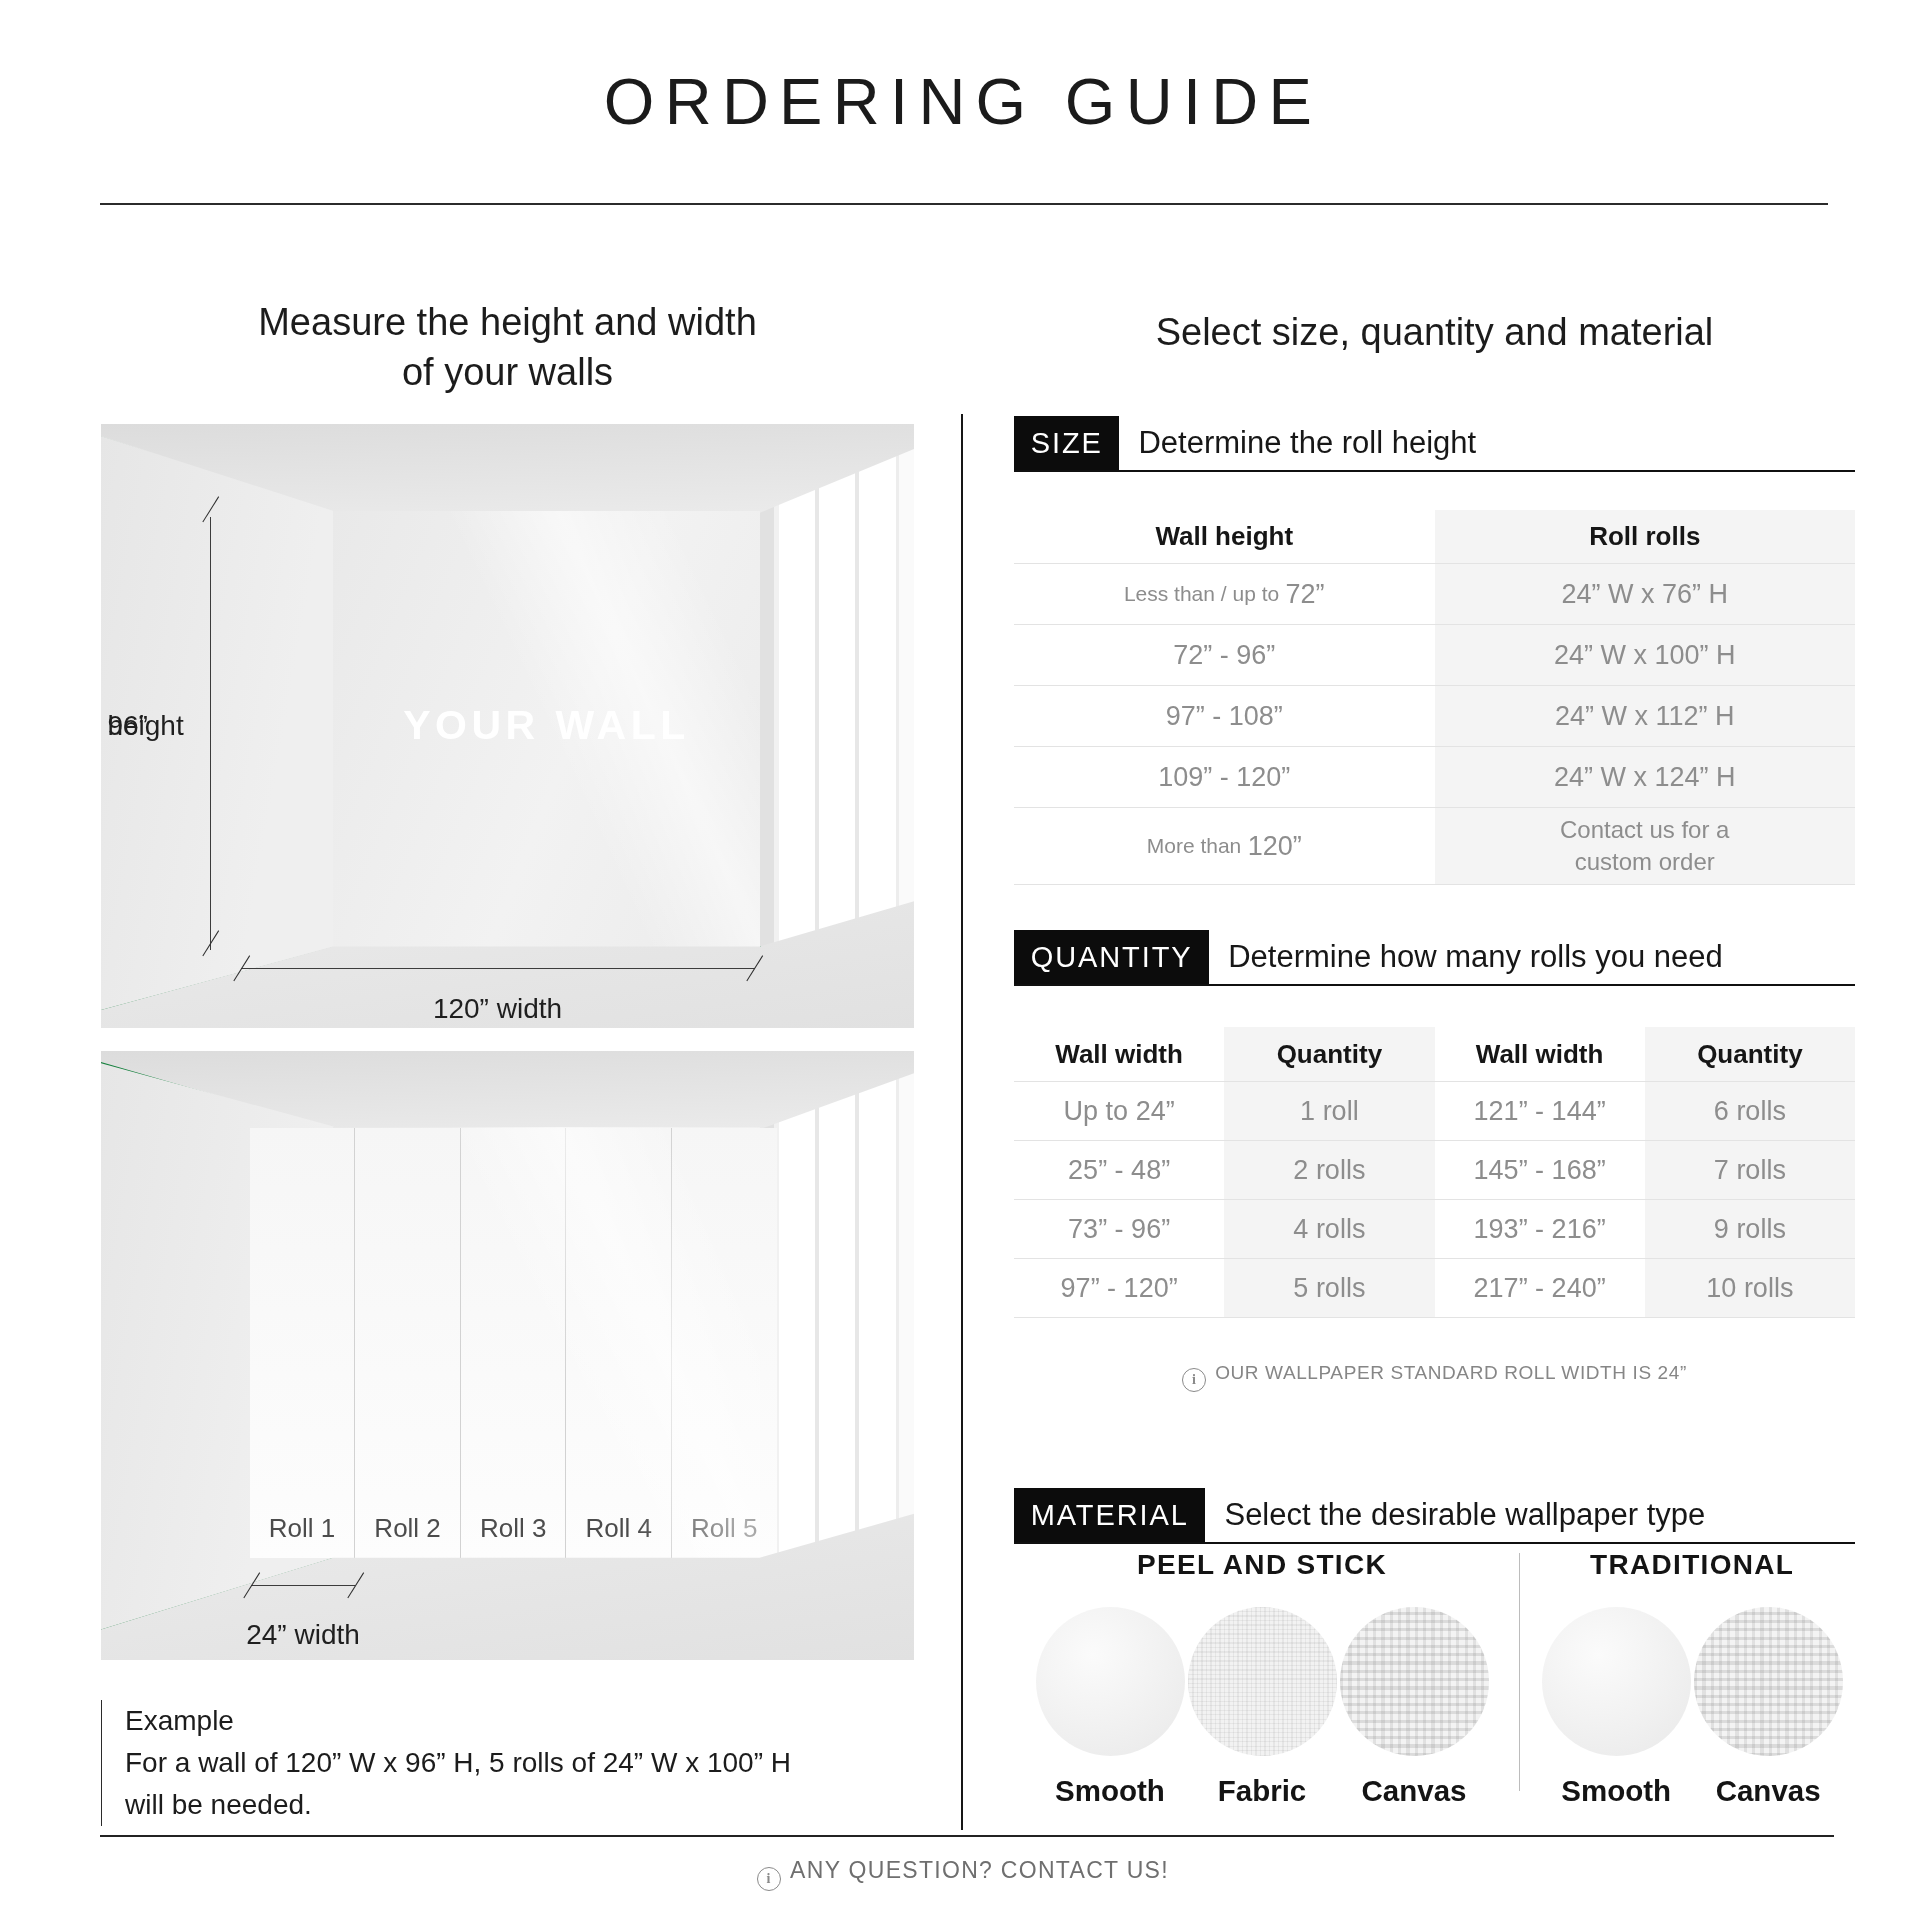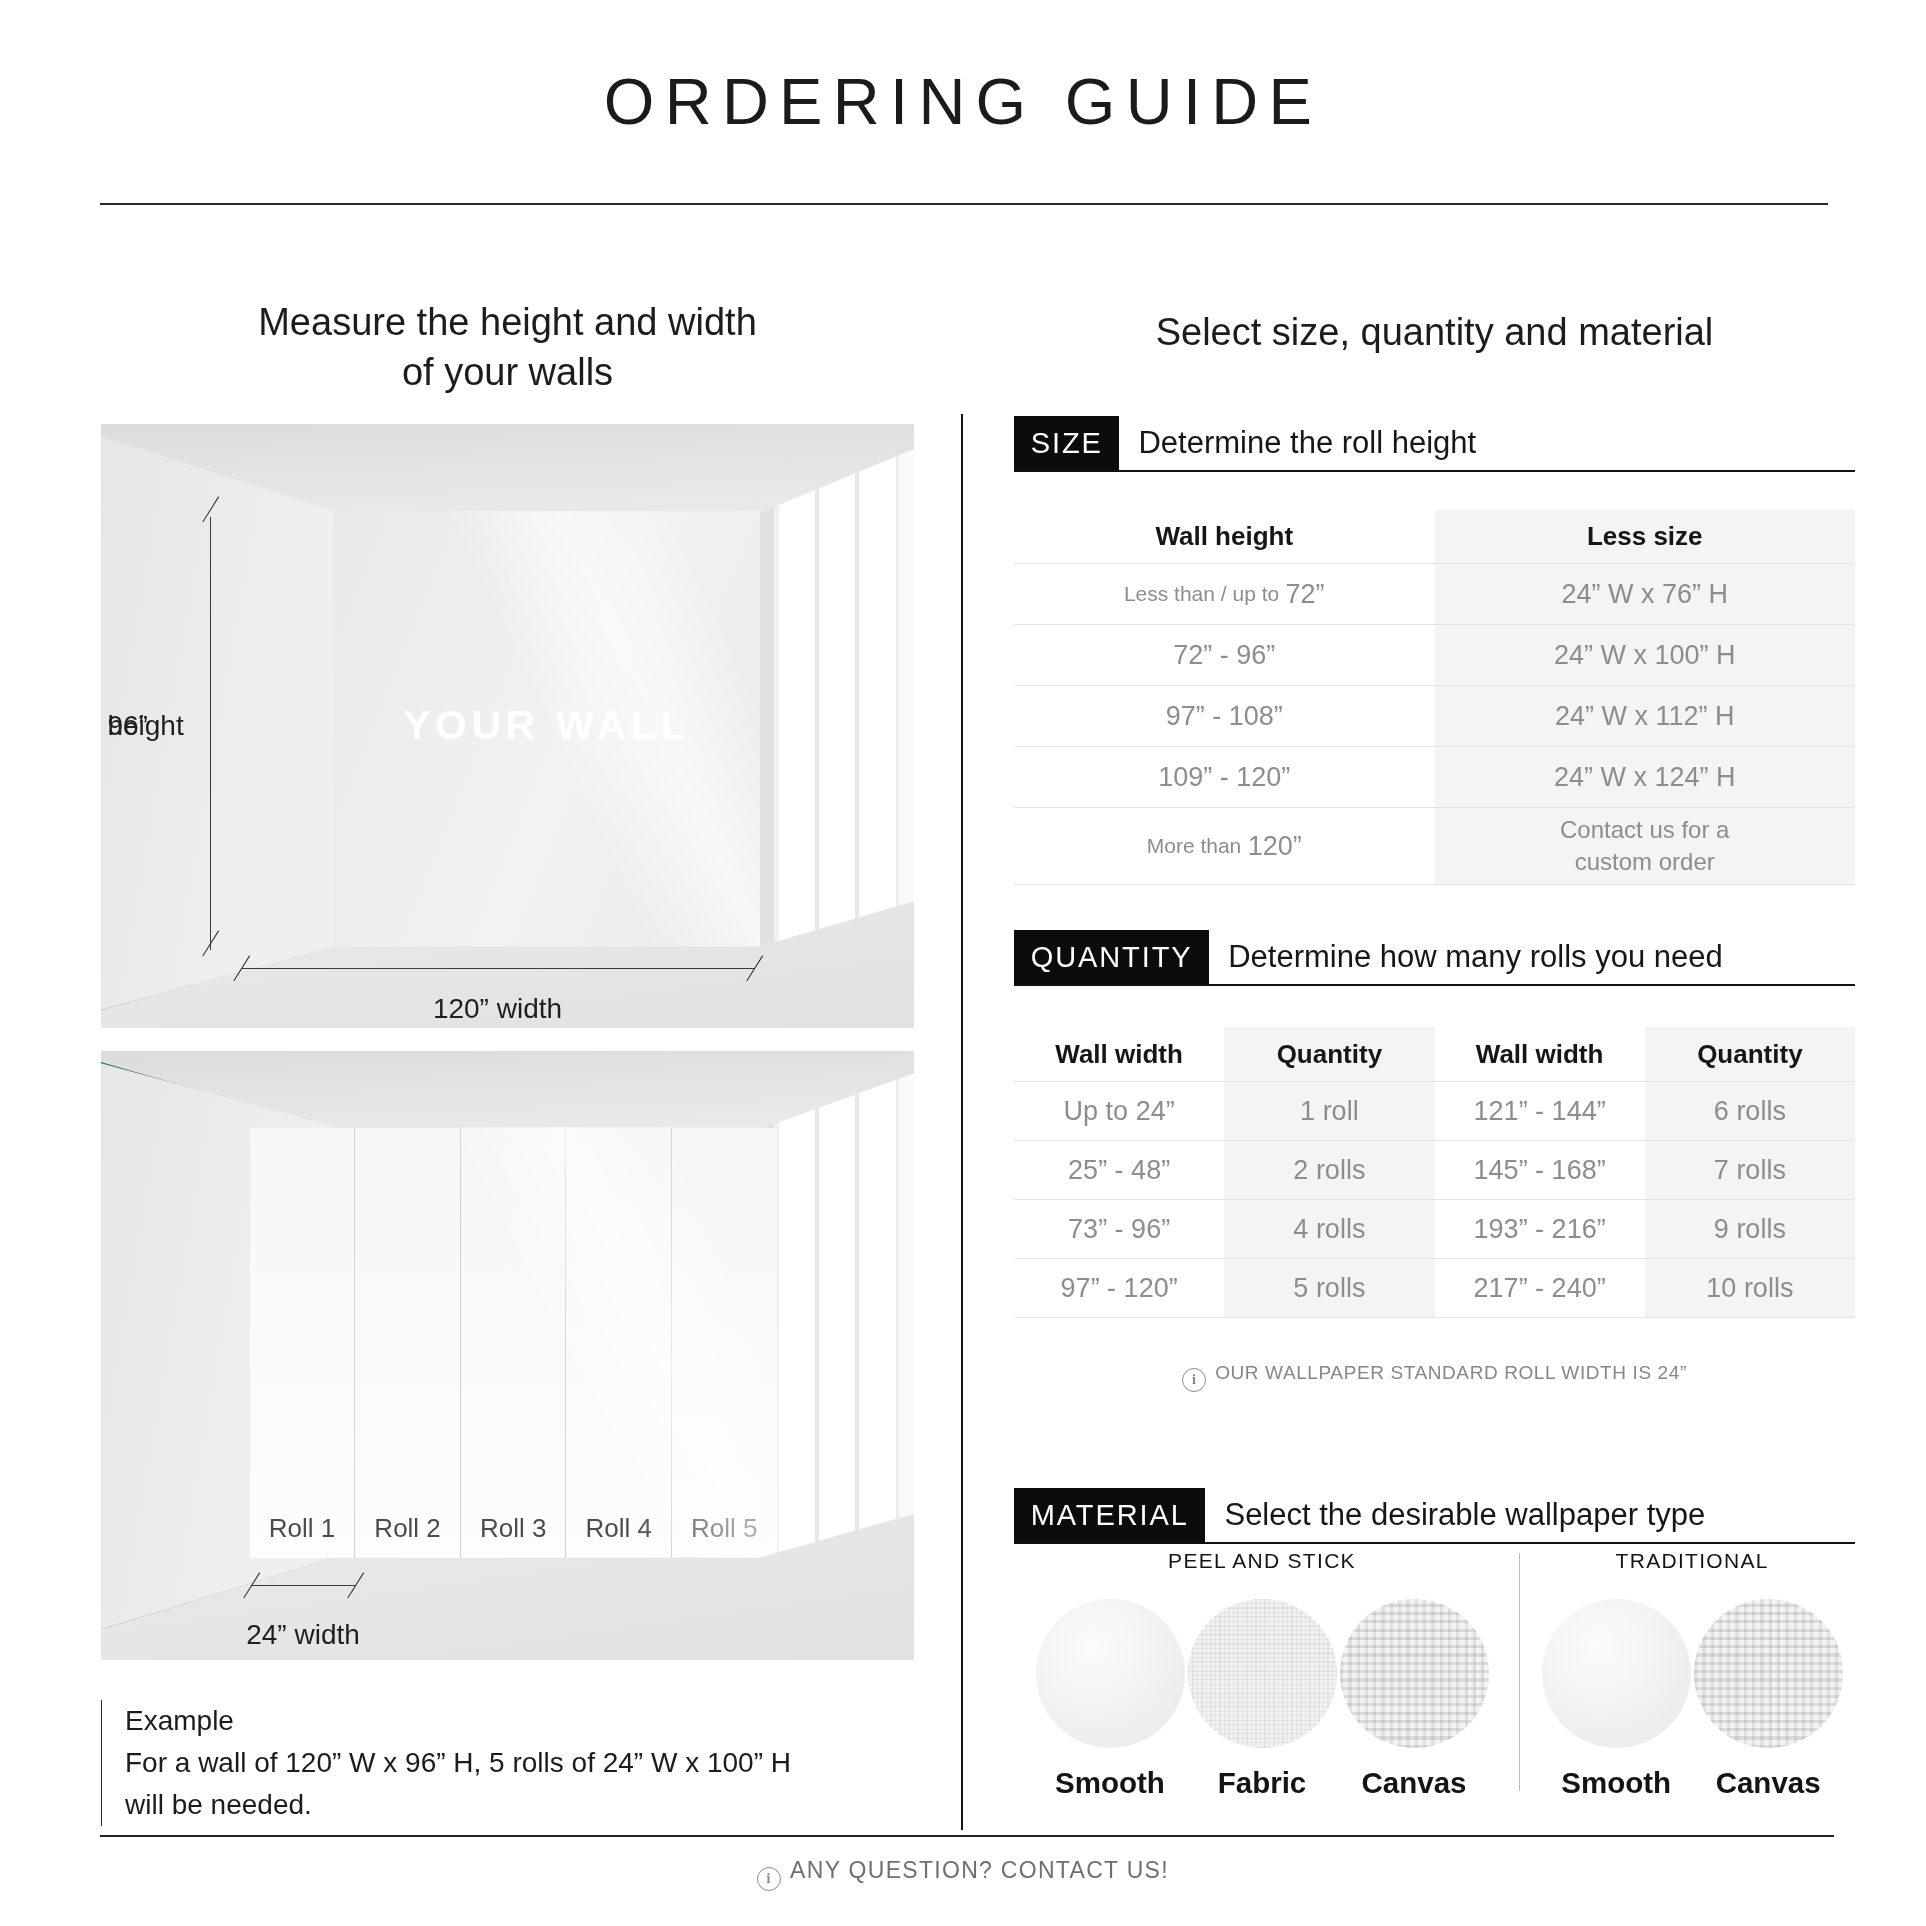--- a/index.html
+++ b/index.html
@@ -90,21 +90,21 @@
   .info-icon{display:inline-flex;align-items:center;justify-content:center;
     width:22px;height:22px;border:1.9px solid #8a8a8a;border-radius:50%;
     font-size:14px;color:#8a8a8a;font-style:normal;vertical-align:-5.1px;margin-right:9px;
     font-family:"Liberation Serif", serif;font-weight:700;}
 
   .materials{position:absolute;left:1014px;top:1549px;width:841px;display:flex;}
   .mat-group{display:flex;flex-direction:column;align-items:center;}
   .mat-group.g1{width:496px;}
   .mat-group.g2{flex:1;}
   .mat-divider{width:1.3px;background:#bcbcbc;margin:3.9px 9px 0 9px;height:238px;}
-  .mat-title{font-size:21px;font-weight:400;letter-spacing:1.3px;color:#141414;margin-bottom:26px;}
+  .mat-title{font-size:28px;font-weight:700;letter-spacing:1.3px;color:#141414;margin-bottom:26px;}
   .swatch-row{display:flex;justify-content:center;}
   .swatch{display:flex;flex-direction:column;align-items:center;width:152px;}
   .circle{width:149px;height:149px;border-radius:50%;}
   .tex-smooth{background:
     radial-gradient(circle at 38% 32%, #fbfbfb, #ededed 75%, #e8e8e8);}
   .tex-fabric{background:
     repeating-linear-gradient(0deg, rgba(120,120,120,.10) 0 1.3px, rgba(255,255,255,0) 1.3px 4.5px),
     repeating-linear-gradient(90deg, rgba(120,120,120,.10) 0 1.3px, rgba(255,255,255,0) 1.3px 4.5px),
     #f2f2f2;}
   .tex-canvas{background:
@@ -194,21 +194,21 @@
 </div>
 
 <div class="sec-head" style="top:416px;">
   <span class="sec-tag">SIZE</span>
   <span class="sec-sub">Determine the roll height</span>
 </div>
 
 <div class="tbl size-tbl" style="top:510px;">
   <div class="tr head">
     <div class="td">Wall height</div>
-    <div class="td shade">Less size</div>
+    <div class="td shade">Roll rolls</div>
   </div>
   <div class="tr">
     <div class="td">
         <span class="pre">Less than / up to</span>
         <span>72”</span>
       </div>
     <div class="td shade">24” W x 76” H</div>
   </div>
   <div class="tr">
     <div class="td">

